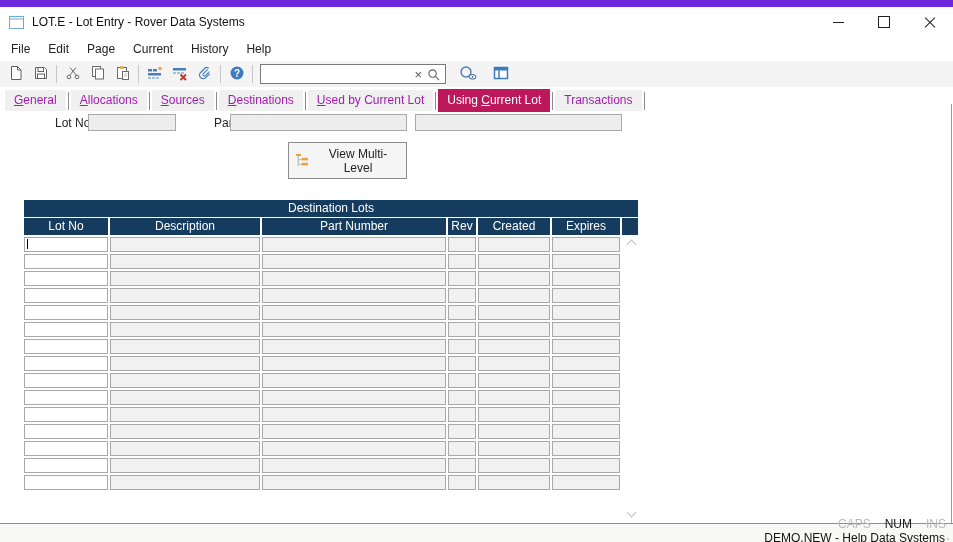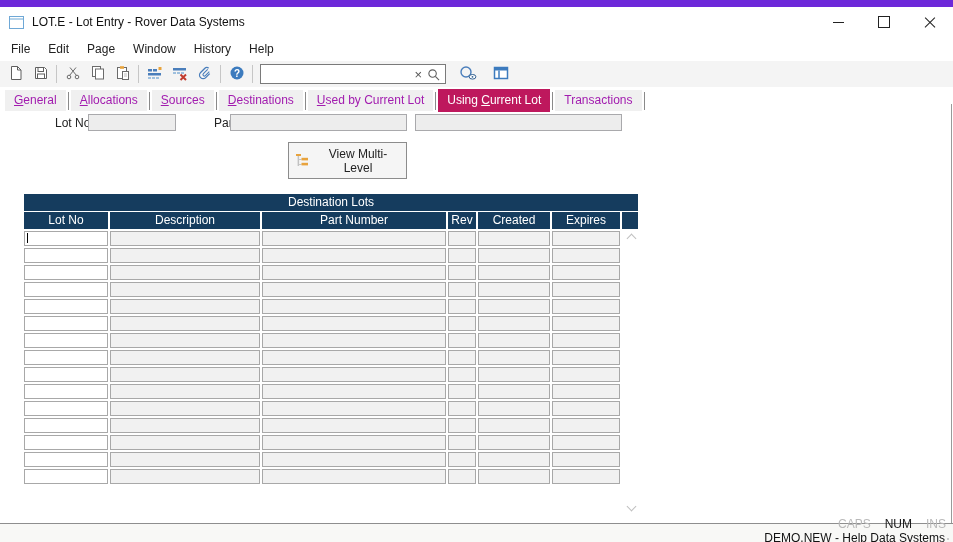--- a/index.html
+++ b/index.html
@@ -37,21 +37,21 @@
   .tab.active{background:#be185d;color:#fff;height:23px;line-height:23px;}
   .tab-sep{width:1px;height:18px;background:#8a8a8a;margin:0 2px;}
   
   .flabel{position:absolute;color:#222;}
   .finput{position:absolute;height:17px;background:#ededed;border:1px solid #a9a9ac;box-sizing:border-box;}
   
   .mlbtn{position:absolute;left:288px;top:135px;width:119px;height:37px;background:#f5f5f5;
          border:1px solid #8c8c8c;display:flex;align-items:center;justify-content:center;gap:6px;
          font:12px "Liberation Sans",sans-serif;color:#222;}
   
-  .gridwrap{position:absolute;left:24px;top:187px;width:614px;}
+  .gridwrap{position:absolute;left:24px;top:193px;width:614px;}
   .gcaption{height:17px;background:#153c5e;color:#fff;text-align:center;line-height:17px;margin-bottom:1px;}
   .ghead{display:grid;column-gap:2px;}
   .hcell{height:17px;background:#153c5e;color:#fff;text-align:center;line-height:17px;overflow:hidden;}
   .gbody{display:grid;column-gap:2px;row-gap:2px;margin-top:2px;width:596px;}
   .gcell{height:13px;border:1px solid #a8a8a8;background:#f1f1f1;}
   .gcell.first{background:#fff;}
   .caret{display:inline-block;width:1px;height:10px;background:#000;margin:1px 0 0 2px;vertical-align:top;}
   .vscroll{position:absolute;left:601px;top:37px;width:13px;height:283px;}
   .chev{position:absolute;left:3px;width:6px;height:6px;border-left:1.6px solid #bfbfbf;border-top:1.6px solid #bfbfbf;}
   .chev.up{top:4px;transform:rotate(45deg);}
@@ -96,21 +96,21 @@
       <div class="win-btn">
           <span class="glyph-close"></span>
         </div>
     </div>
   </div>
 
   <div class="menubar">
       <div class="menu-item">File</div>
       <div class="menu-item">Edit</div>
       <div class="menu-item">Page</div>
-      <div class="menu-item">Window</div>
+      <div class="menu-item">Current</div>
       <div class="menu-item">History</div>
       <div class="menu-item">Help</div>
     </div>
 
   <div class="toolbar">
     <div id="tb-left" style="display:flex;align-items:center;">
         <div class="tb-btn">
           <span class="tbi"><svg width="16" height="16" viewBox="0 0 16 16">
               <path d="M3.5 1.5 h6 l3.5 3.5 v9.5 h-9.5 z" fill="#fff" stroke="#5f5f5f"></path>
               <path d="M9.5 1.5 v3.5 h3.5" fill="none" stroke="#5f5f5f"></path>

